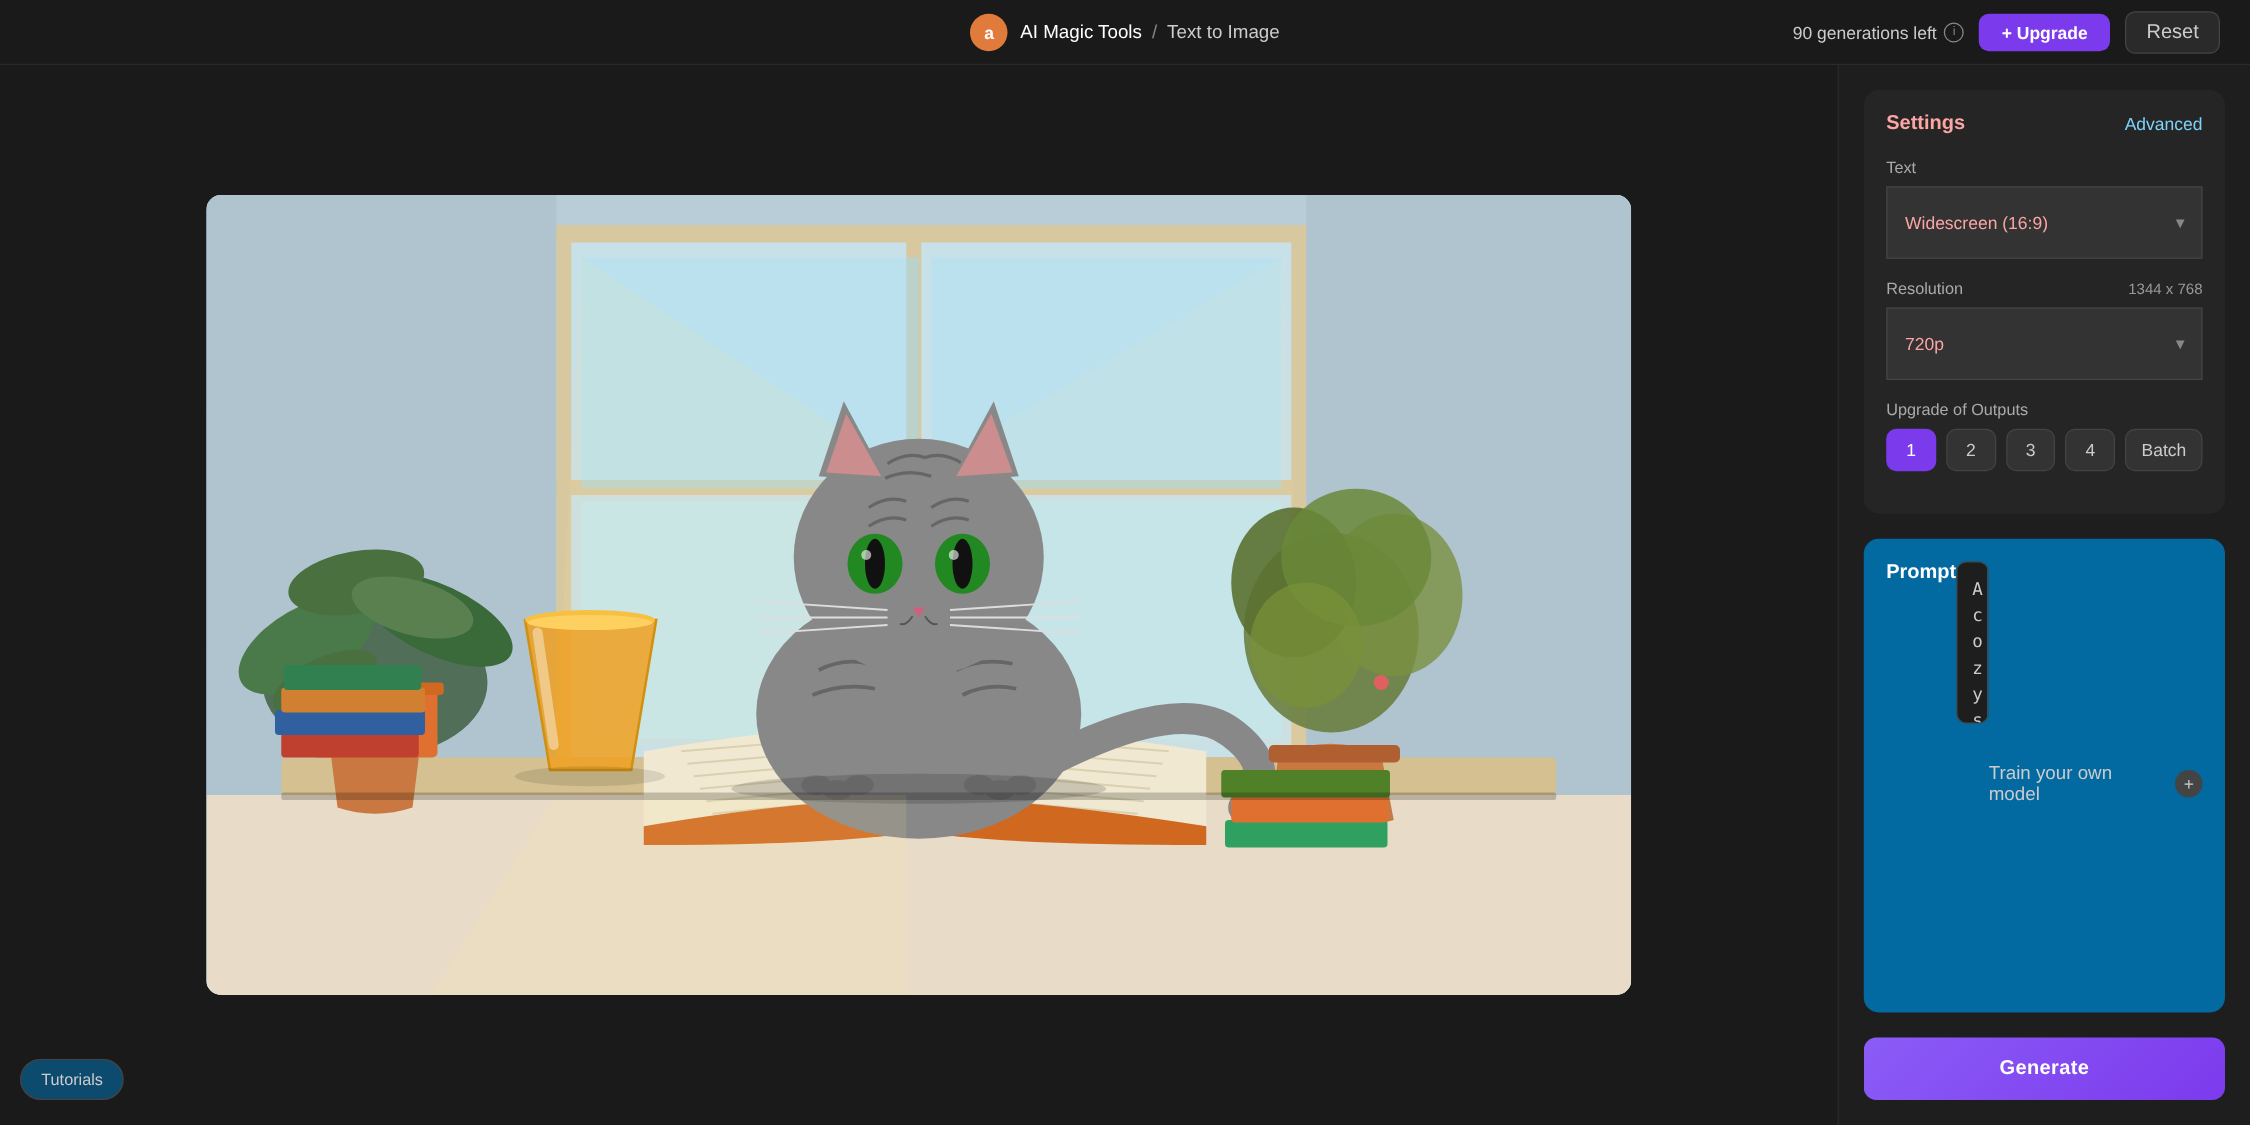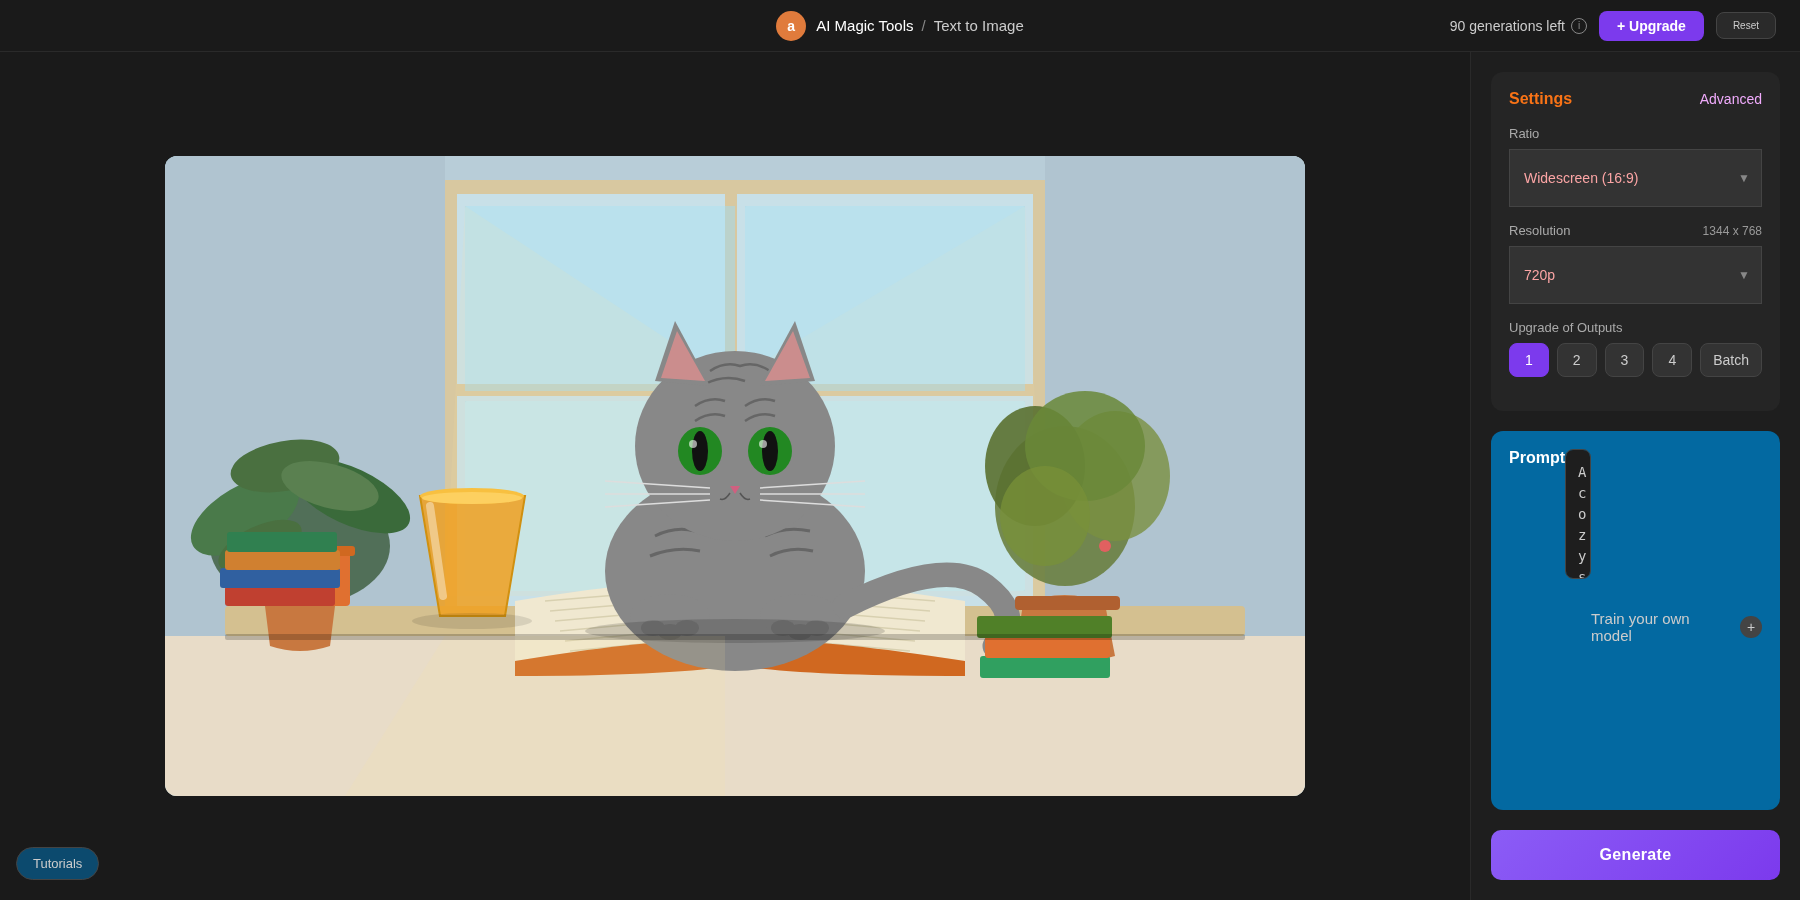--- a/index.html
+++ b/index.html
@@ -97,21 +97,21 @@
       display: flex;
       align-items: center;
       gap: 6px;
     }
     .reset-btn {
       background: #2a2a2a;
       color: #ccc;
       border: 1px solid #444;
       border-radius: 8px;
       padding: 7px 16px;
-      font-size: 10px;
+      font-size: 16px;
       cursor: pointer;
     }
 
     
     .main-content {
       display: flex;
       flex: 1;
       overflow: hidden;
     }
 
@@ -165,25 +165,25 @@
     }
     .settings-header {
       display: flex;
       justify-content: space-between;
       align-items: center;
       margin-bottom: 18px;
     }
     .settings-title {
       font-size: 16px;
       font-weight: 600;
-      color: #f97316;
+      color: #fca5a5;
     }
     .advanced-link {
       font-size: 14px;
-      color: #f0abfc;
+      color: #7dd3fc;
       cursor: pointer;
     }
 
     .field-label {
       font-size: 13px;
       color: #aaa;
       margin-bottom: 8px;
     }
     .field-group {
       margin-bottom: 16px;
@@ -531,21 +531,21 @@
 
   <div class="sidebar">
 
     <div class="settings-panel">
       <div class="settings-header">
         <span class="settings-title">Settings</span>
         <span class="advanced-link">Advanced</span>
       </div>
 
       <div class="field-group">
-        <div class="field-label">Ratio</div>
+        <div class="field-label">Text</div>
         <div class="dropdown-wrapper">
           <select>
             <option>Widescreen (16:9)</option>
             <option>Square (1:1)</option>
             <option>Portrait (9:16)</option>
             <option>Landscape (4:3)</option>
           </select>
           <span class="dropdown-arrow">▼</span>
         </div>
       </div>

